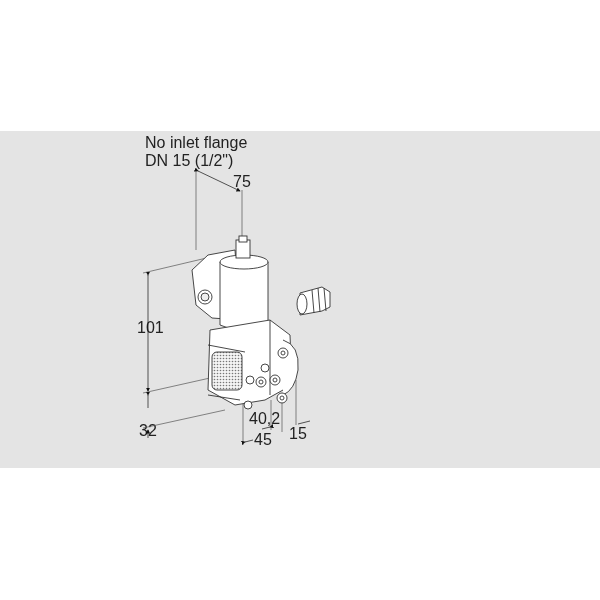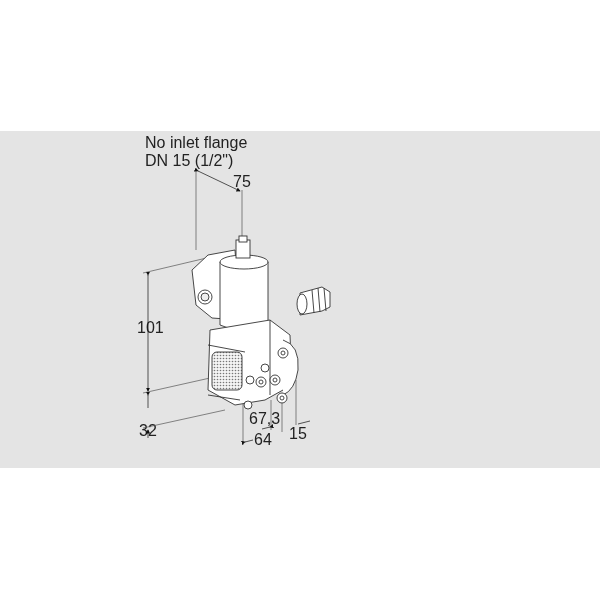--- a/index.html
+++ b/index.html
@@ -20,22 +20,22 @@
 <body>
 
 <div class="band"></div>
 
 <div class="label" style="left:145px; top:137px;">No inlet flange</div>
 <div class="label" style="left:145px; top:155px;">DN 15 (1/2")</div>
 
 <div class="label" style="left:233px; top:176px;">75</div>
 <div class="label" style="left:137px; top:322px;">101</div>
 <div class="label" style="left:139px; top:425px;">32</div>
-<div class="label" style="left:249px; top:413px;">67,3</div>
-<div class="label" style="left:254px; top:434px;">64</div>
+<div class="label" style="left:249px; top:413px;">40,2</div>
+<div class="label" style="left:254px; top:434px;">45</div>
 <div class="label" style="left:289px; top:428px;">15</div>
 
 <svg class="drawing" width="600" height="600" viewBox="0 0 600 600">
   <defs>
     <pattern id="mesh" width="3" height="3" patternUnits="userSpaceOnUse">
       <rect width="3" height="3" fill="#f4f4f4"></rect>
       <circle cx="1.5" cy="1.5" r="0.8" fill="#777"></circle>
     </pattern>
     <marker id="arr" markerWidth="6" markerHeight="6" refX="5" refY="3" orient="auto">
       <path d="M0,0 L6,3 L0,6 z" fill="#111"></path>

